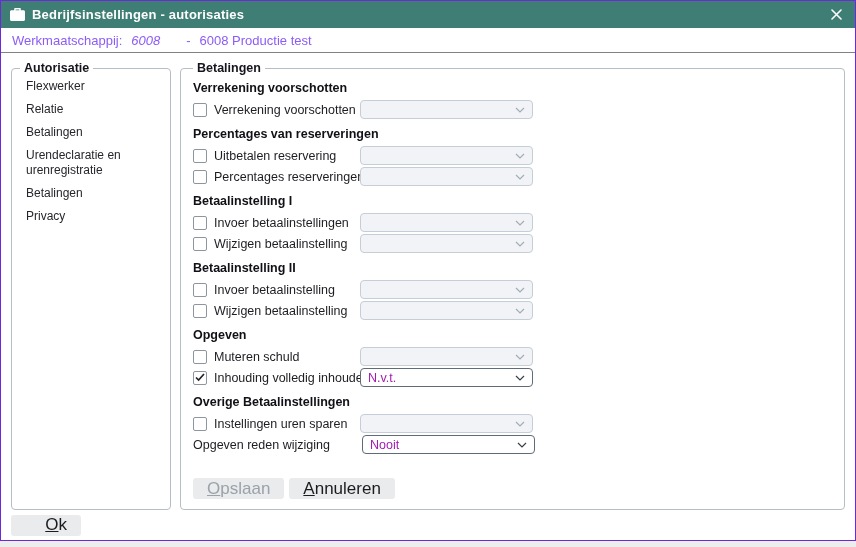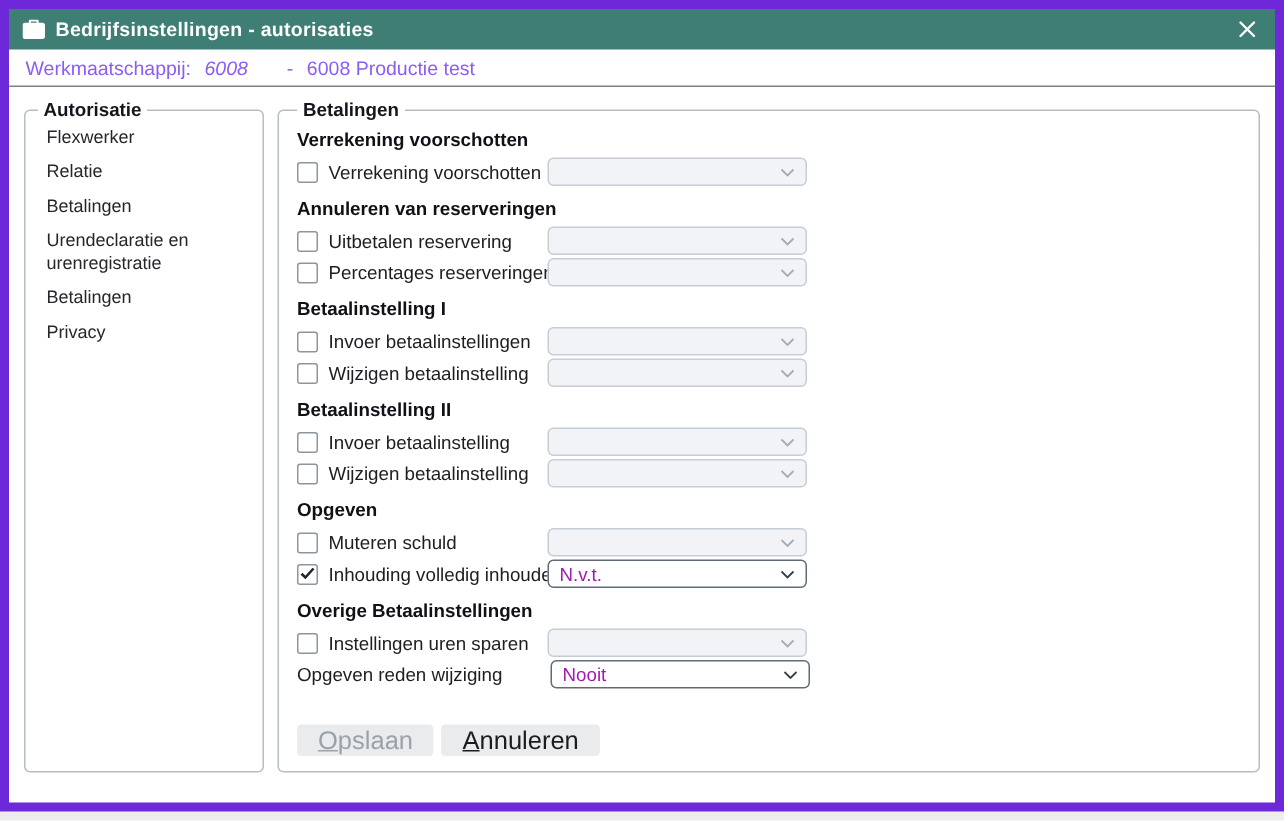--- a/index.html
+++ b/index.html
@@ -6,21 +6,21 @@
   html, body { margin: 0; padding: 0; }
   body {
     width: 856px; height: 547px;
     background: #ededee;
     font-family: "Liberation Sans", sans-serif;
     -webkit-font-smoothing: antialiased;
   }
   .window {
     width: 856px; height: 541px;
     background: #ffffff;
-    border: 6px solid #6d28d9;
+    border: 1px solid #6d28d9;
     display: flex; flex-direction: column;
     overflow: hidden;
   }
   
   .titlebar {
     flex: none; height: 27px;
     background: #3e7e74;
     display: flex; align-items: center;
     padding: 0 9px; gap: 7px;
   }
@@ -180,21 +180,21 @@
         <div class="combo disabled">
           <span></span>
           <span class="chev">
               <svg width="10" height="6" viewBox="0 0 10 6">
                 <path d="M1 1 L5 5 L9 1" fill="none" stroke="currentColor" stroke-width="1.2"></path>
               </svg>
             </span>
         </div>
       </div>
 
-      <div class="section-header">Annuleren van reserveringen</div>
+      <div class="section-header">Percentages van reserveringen</div>
       <div class="row">
         <span class="cb"></span>
         <span class="row-label">Uitbetalen reservering</span>
         <div class="combo disabled">
           <span></span>
           <span class="chev">
               <svg width="10" height="6" viewBox="0 0 10 6">
                 <path d="M1 1 L5 5 L9 1" fill="none" stroke="currentColor" stroke-width="1.2"></path>
               </svg>
             </span>
@@ -325,14 +325,19 @@
             <span class="btn-label">Opslaan</span>
           </button>
         <button class="btn">
             <span class="btn-label">Annuleren</span>
           </button>
       </div>
     </fieldset>
 
   </div>
 
+  <div class="footer">
+    <button class="btn">
+        <span class="btn-label">Ok</span>
+      </button>
+  </div>
 
 </div>
 
 </body></html>

